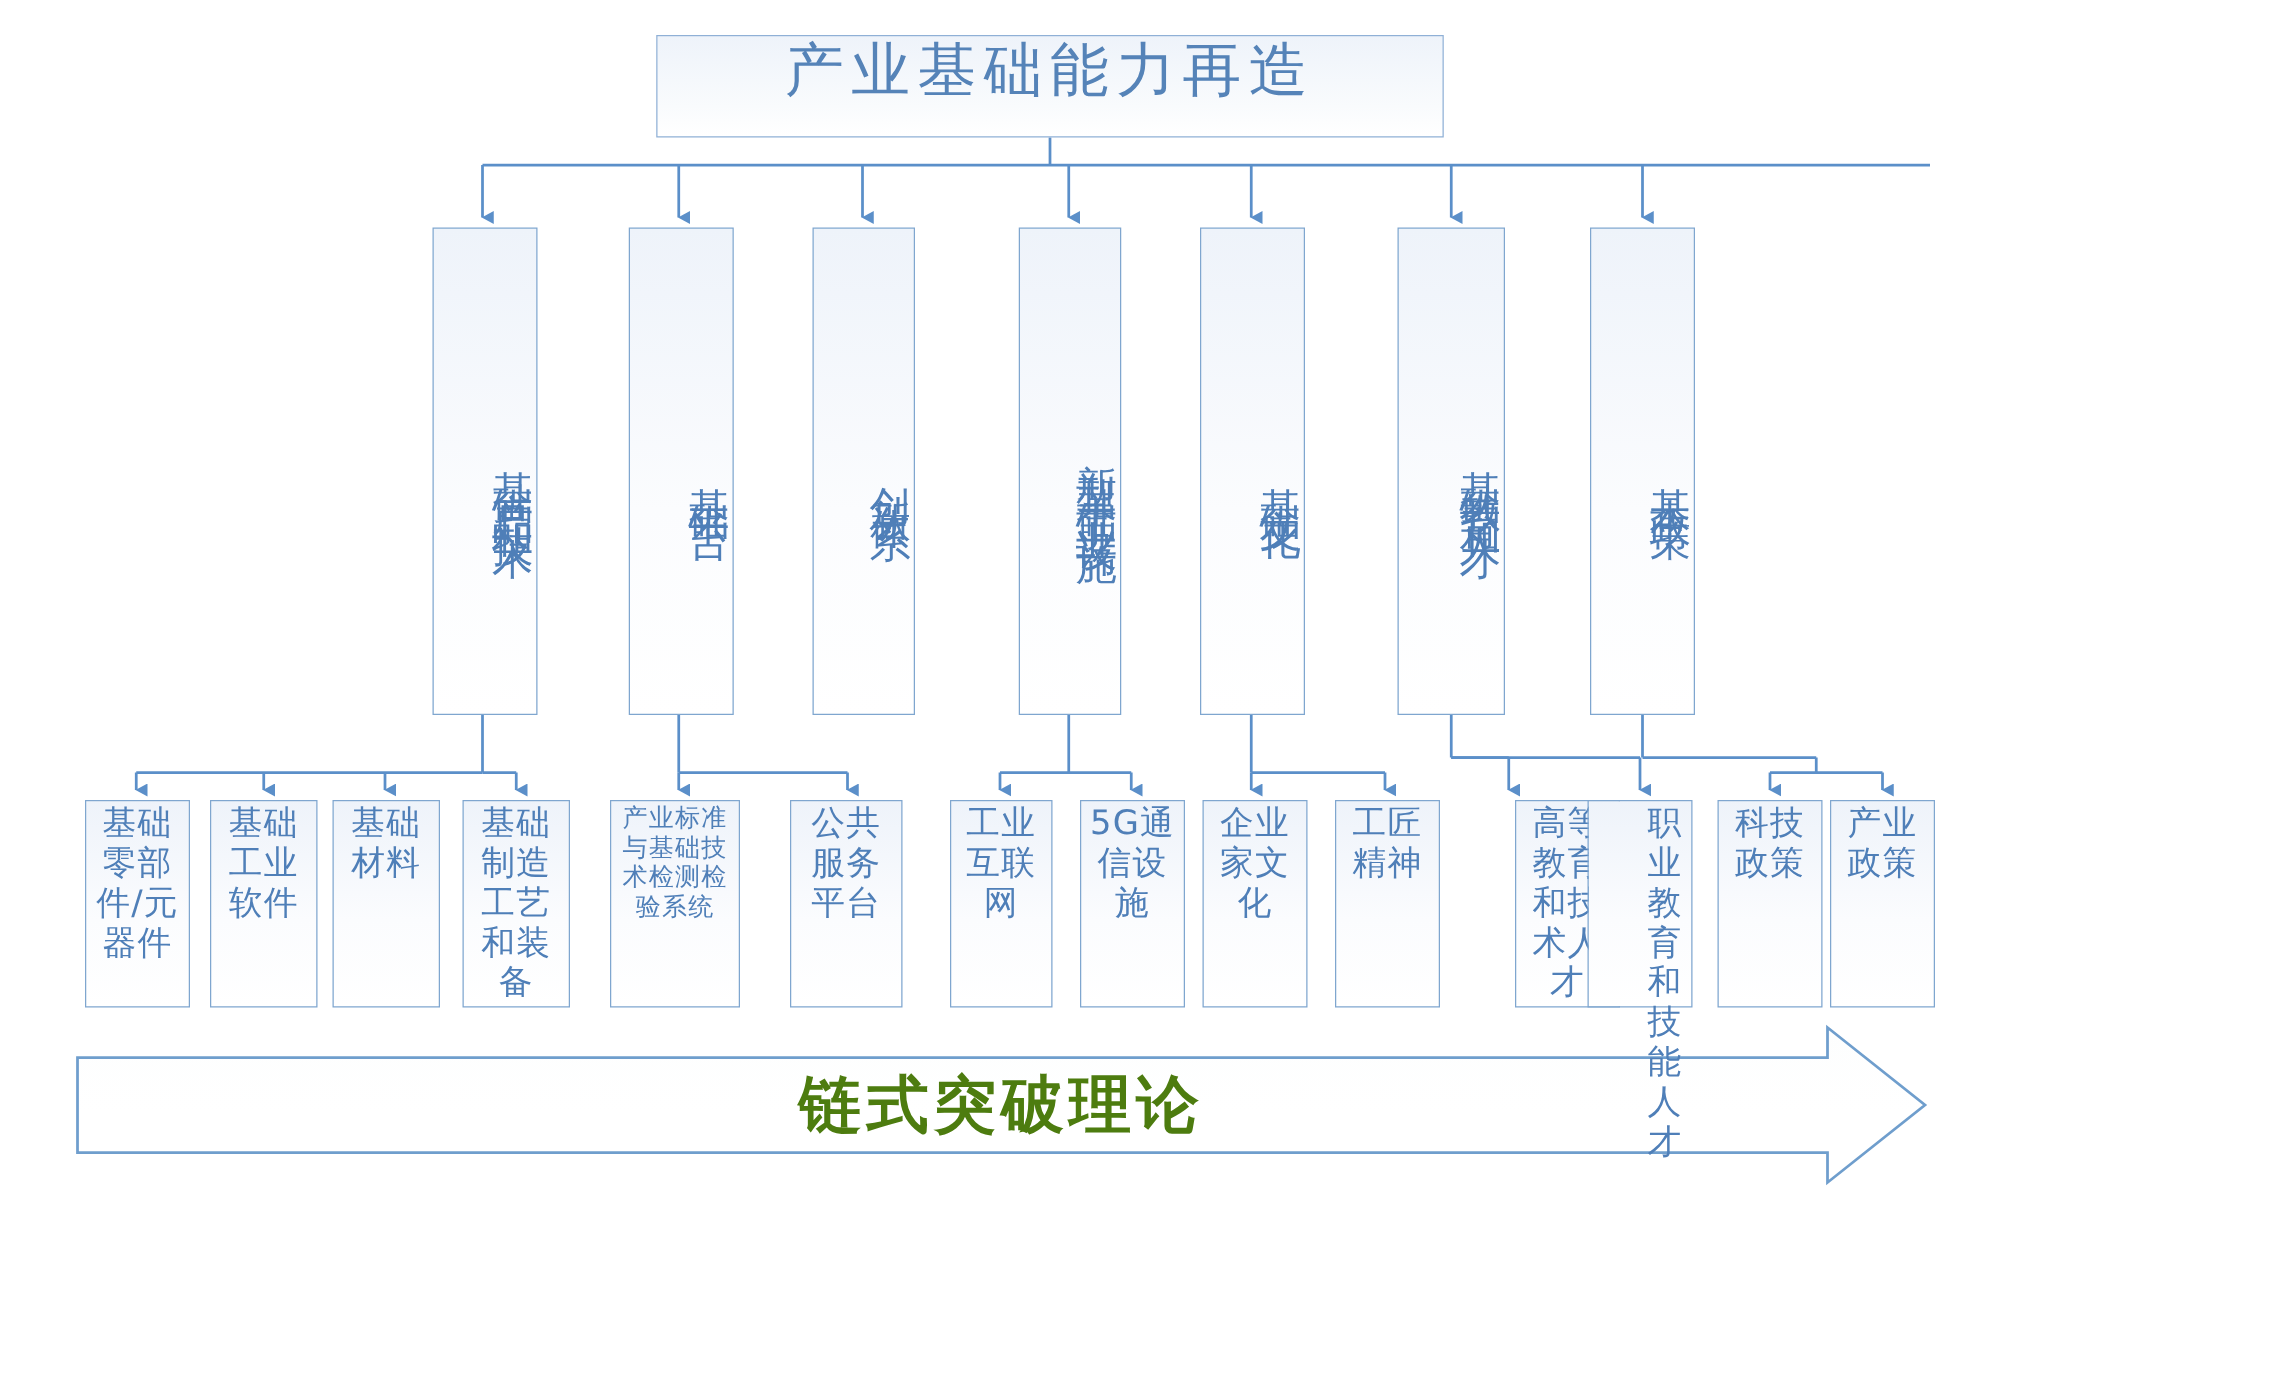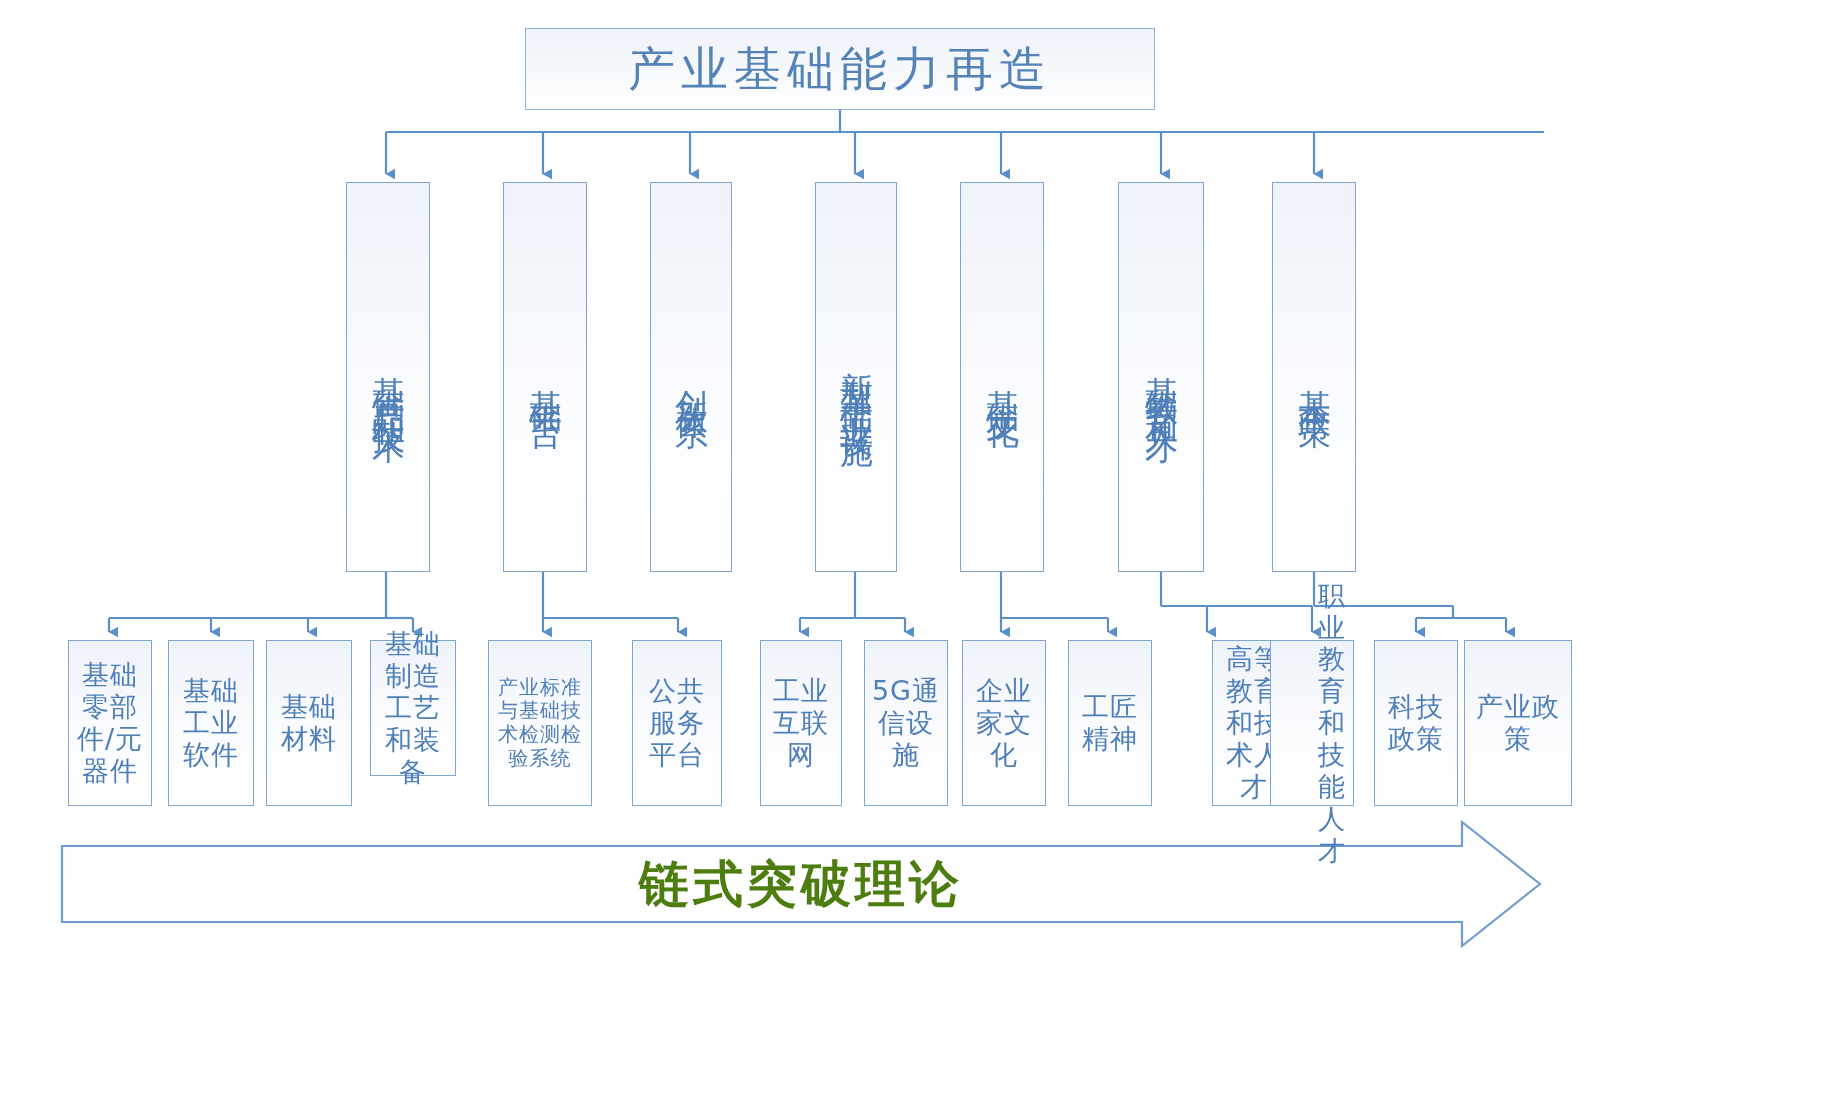--- a/index.html
+++ b/index.html
@@ -23,21 +23,20 @@
   }
 
   
   .box {
     position: absolute;
     box-sizing: border-box;
     border: 1.6px solid #7fa6cf;
     background: linear-gradient(180deg, #eef3fa 0%, #fbfcfe 58%, #ffffff 100%);
     color: #4a7ab5;
     display: flex;
-    align-items: center;
     justify-content: center;
     text-align: center;
     line-height: 1.18;
     letter-spacing: 0.5px;
   }
 
   
   .title-box {
     font-size: 47px;
     font-weight: 400;
@@ -194,21 +193,21 @@
   </div>
 
   <div class="box leaf" style="left:168px; top:640px; width:86px; height:166px;">
     <span>基础工业软件</span>
   </div>
 
   <div class="box leaf" style="left:266px; top:640px; width:86px; height:166px;">
     <span>基础材料</span>
   </div>
 
-  <div class="box leaf" style="left:370px; top:640px; width:86px; height:136px;">
+  <div class="box leaf" style="left:370px; top:640px; width:86px; height:166px;">
     <span>基础制造工艺和装备</span>
   </div>
 
   <div class="box leaf small" style="left:488px; top:640px; width:104px; height:166px;">
     <span>产业标准与基础技术检测检验系统</span>
   </div>
 
   <div class="box leaf" style="left:632px; top:640px; width:90px; height:166px;">
     <span>公共服务平台</span>
   </div>
@@ -234,21 +233,21 @@
   </div>
 
   <div class="box leaf" style="left:1270px; top:640px; width:84px; height:166px;padding-left:44px;">
     <span>职业教育和技能人才</span>
   </div>
 
   <div class="box leaf" style="left:1374px; top:640px; width:84px; height:166px;">
     <span>科技政策</span>
   </div>
 
-  <div class="box leaf" style="left:1464px; top:640px; width:108px; height:166px;">
+  <div class="box leaf" style="left:1464px; top:640px; width:84px; height:166px;">
     <span>产业政策</span>
   </div>
 
   <div id="banner-label">
     <span>链式突破理论</span>
   </div>
 
 </div>
 
 </body></html>

